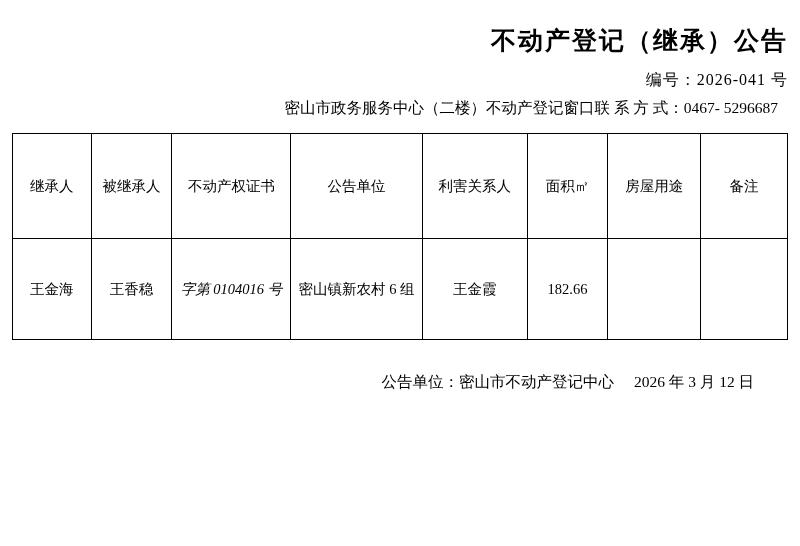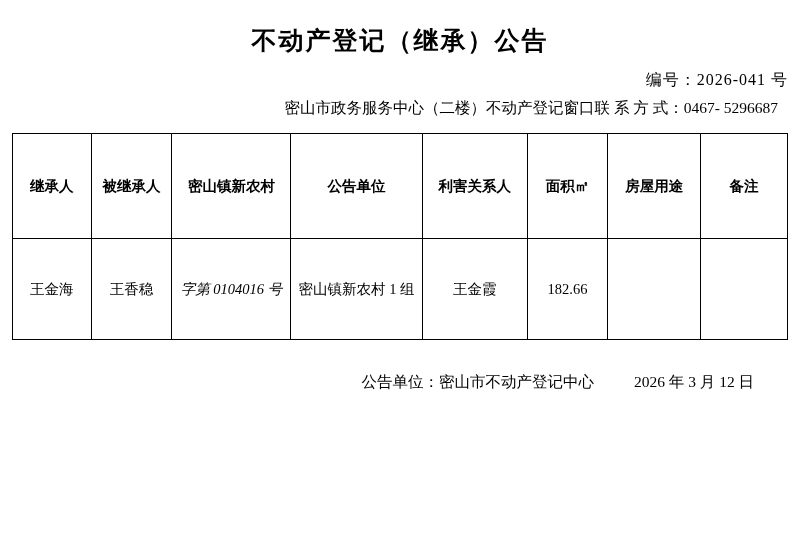--- a/index.html
+++ b/index.html
@@ -15,21 +15,21 @@
     overflow: hidden;
   }
   .page {
     position: relative;
     width: 800px;
     height: 546px;
     box-sizing: border-box;
     padding: 0 12px;
   }
   .doc-title {
-    text-align: center;
+    text-align: right;
     font-size: 25px;
     font-weight: bold;
     letter-spacing: 2px;
     margin-top: 26px;
     margin-bottom: 0;
     line-height: 1.2;
   }
   .doc-number {
     text-align: right;
     font-size: 16px;
@@ -62,42 +62,42 @@
   table.reg-table th,
   table.reg-table td {
     border: 1px solid #000000;
     text-align: center;
     vertical-align: middle;
     font-size: 14.5px;
     padding: 4px 5px;
     word-wrap: break-word;
   }
   table.reg-table th {
-    font-weight: bold;
+    font-weight: normal;
     height: 96px;
   }
   table.reg-table td {
     height: 92px;
   }
   td.cell-left {
     text-align: left;
     padding-left: 10px;
     line-height: 26px;
     font-style: italic;
   }
   .footer-line {
     margin-top: 14px;
     font-size: 15.5px;
     text-align: right;
     padding-right: 34px;
     white-space: pre;
   }
   .footer-date {
     display: inline-block;
-    margin-left: 40px;
+    margin-left: 20px;
   }
 </style>
 </head>
 <body>
 
 <div class="page">
 
   <div class="doc-title">不动产登记（继承）公告</div>
 
   <div class="doc-number">编号：2026-041 号</div>
@@ -113,34 +113,34 @@
       <col style="width:130px">
       <col style="width:104px">
       <col style="width:80px">
       <col style="width:92px">
       <col style="width:86px">
     </colgroup>
     <thead>
       <tr>
         <th>继承人</th>
         <th>被继承人</th>
-        <th>密山镇新农村</th>
+        <th>不动产权证书</th>
         <th>公告单位</th>
         <th>利害关系人</th>
         <th>面积㎡</th>
         <th>房屋用途</th>
         <th>备注</th>
       </tr>
     </thead>
     <tbody>
       <tr>
         <td>王金海</td>
         <td>王香稳</td>
         <td class="cell-left">字第 0104016 号</td>
-        <td>密山镇新农村 1 组</td>
+        <td>密山镇新农村 6 组</td>
         <td>王金霞</td>
         <td>182.66</td>
         <td></td>
         <td></td>
       </tr>
     </tbody>
   </table>
 
   <div class="footer-line">
     <span>公告单位：密山市不动产登记中心</span><span class="footer-date">2026 年 3 月 12 日</span>

